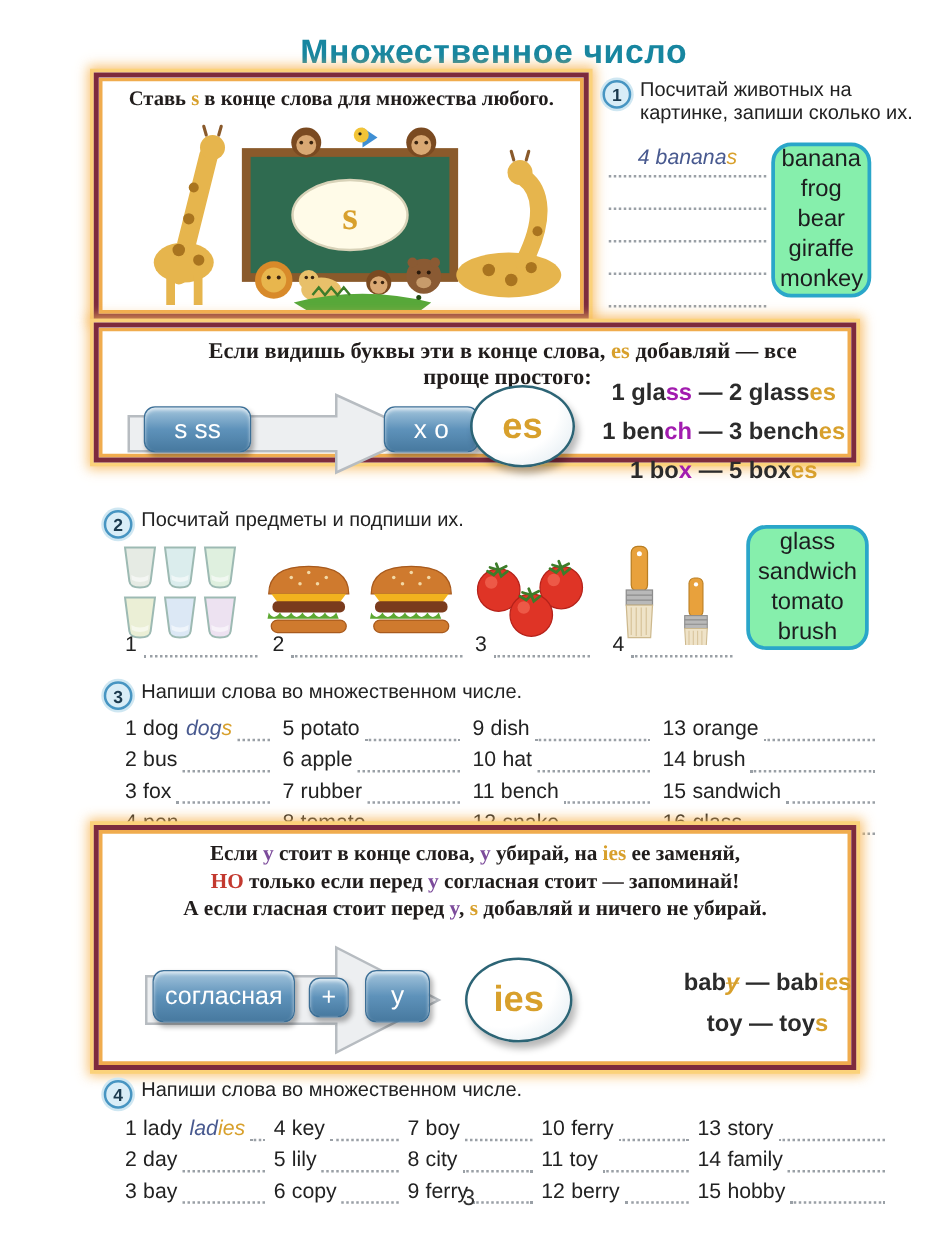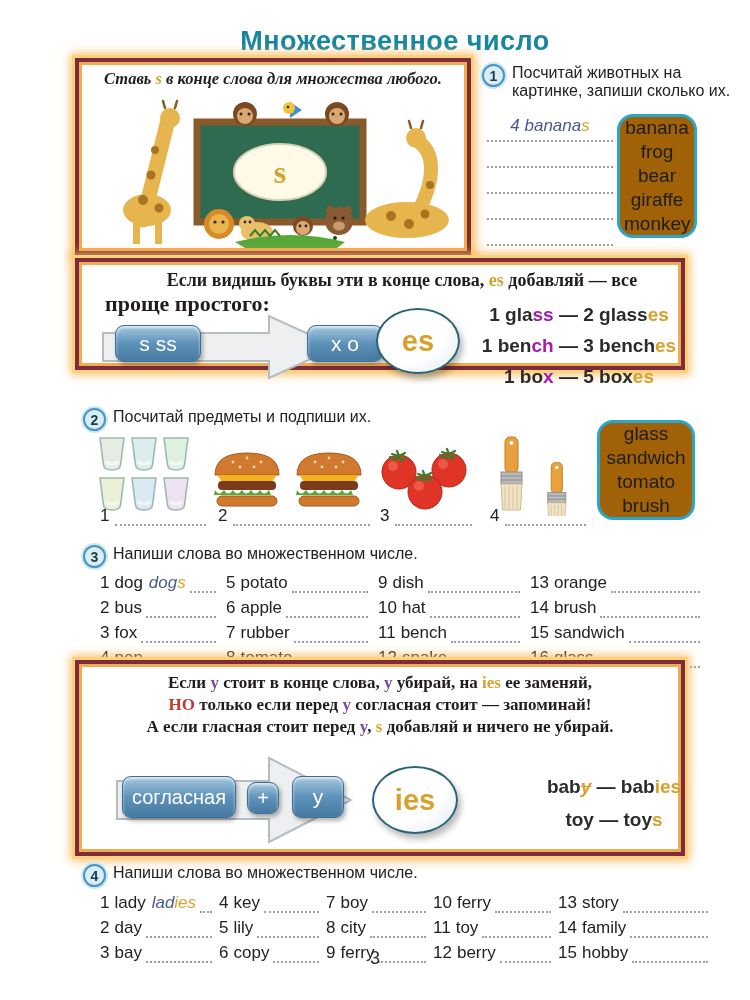--- a/index.html
+++ b/index.html
@@ -14,26 +14,26 @@
   .rulebox { position:absolute; background:#fff; border:4px solid #7d2b3d;
              box-shadow:0 0 0 3px #fbd27a, 0 0 9px 5px rgba(247,183,90,.85),
                         inset 0 0 0 3px #f0ac4e; }
   .serif { font-family:"Liberation Serif", serif; font-weight:bold; color:#211d1c; }
   .gold   { color:#d8a02c; }
   .purple { color:#a21caf; }
   .ypurp  { color:#7c4b9b; }
   .red    { color:#c3392f; }
 
   .box1 { left:75px; top:58px; width:396px; height:197px; }
-  .box1 .r1 { text-align:center; font-size:16.5px; margin-top:7px;font-style:italic; }
+  .box1 .r1 { text-align:center; font-size:16.5px; margin-top:7px; }
   .box1 svg.scene { position:absolute; left:6px; top:28px; }
 
   .box2 { left:75px; top:258px; width:610px; height:112px; }
   .box2 .l1 { text-align:center; font-size:18px; margin-top:8px; transform:translateX(22px); }
-  .box2 .l2 { text-align:left; font-size:22px; transform:translateX(26px); }
+  .box2 .l2 { text-align:center; font-size:18px; transform:translateX(26px); }
 
   .box3 { left:75px; top:660px; width:610px; height:196px; }
   .box3 p { text-align:center; font-size:17px; line-height:22px; }
   .box3 p:first-child { margin-top:8px; }
 
   .arrow-svg { position:absolute; }
   .btn { position:absolute; display:flex; align-items:center; justify-content:center;
          color:#fff; border:1px solid #3c6f96; border-radius:9px;
          background:linear-gradient(180deg,#a5c6dd 0%,#5e92ba 50%,#47799f 100%);
          box-shadow:inset 0 2px 3px rgba(255,255,255,.65), 2px 3px 4px rgba(0,0,0,.3);
@@ -47,21 +47,21 @@
   .examples div { white-space:pre; }
   .strike { text-decoration:line-through; font-style:italic; }
 
   .exheader { position:absolute; display:flex; align-items:flex-start; gap:7px;
               font-size:16px; color:#222; }
   .badge { flex:0 0 auto; display:inline-flex; align-items:center; justify-content:center;
            width:23px; height:23px; border-radius:50%; background:#d9edf7;
            border:2px solid #4795c2; box-shadow:0 0 0 2px #cfe7f2;
            font-weight:bold; font-size:14px; color:#1c3a4e; }
 
-  .wordbank { position:absolute; background:#a16207; border:3px solid #2aa6c9; border-radius:16px;
+  .wordbank { position:absolute; background:#86efac; border:3px solid #2aa6c9; border-radius:16px;
               display:flex; flex-direction:column; justify-content:center; text-align:center;
               font-size:19px; color:#1d1d1f; line-height:24px; padding:6px 4px; }
 
   .ansline { border-bottom:2px dotted #9aa0a6; height:26px;
              font-style:italic; font-size:17px; text-align:center; }
   .ansmain { color:#48598f; }
   .ansend  { color:#d8a02c; }
 
   .numline { position:absolute; display:flex; align-items:flex-end; font-size:17px; color:#222; }
   .numline .dl { flex:1; border-bottom:2px dotted #9aa0a6; height:14px; margin-left:6px; }

